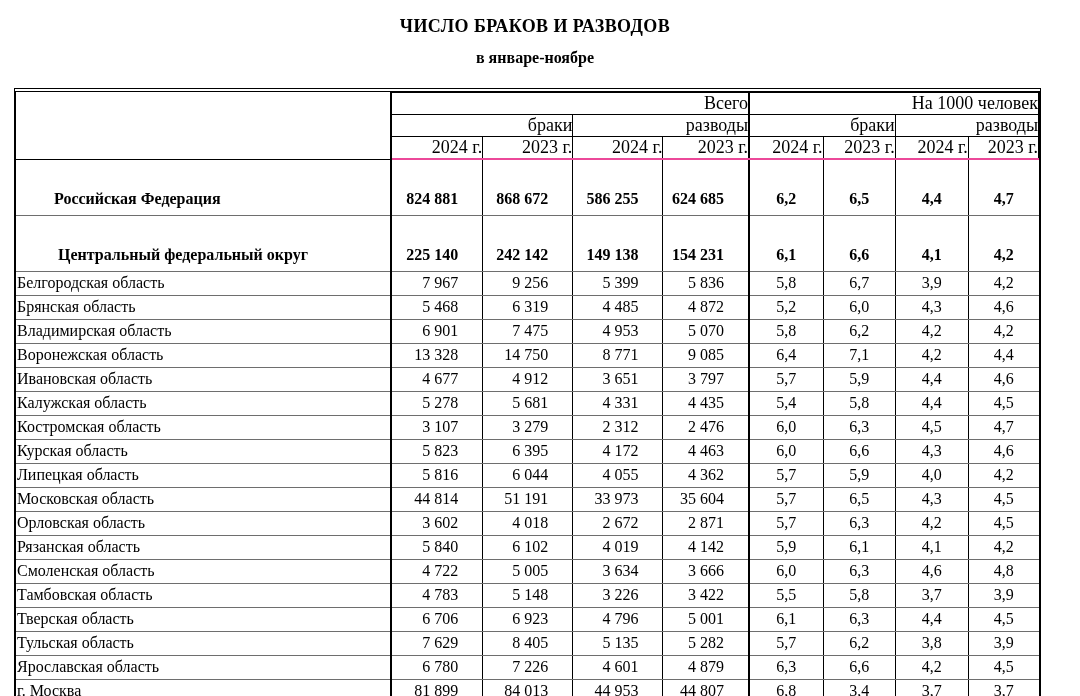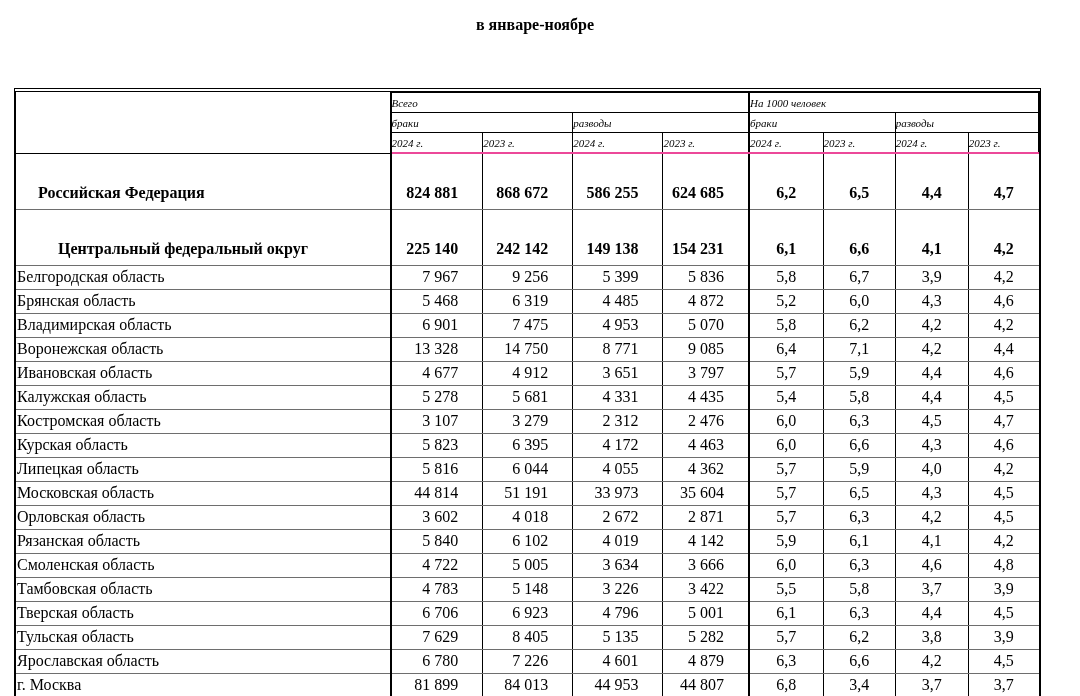--- a/index.html
+++ b/index.html
@@ -27,21 +27,21 @@
     text-align: center;
   }
   .title-line1 {
     font-size: 18px;
     font-weight: bold;
     letter-spacing: 0.4px;
   }
   .title-line2 {
     font-size: 16px;
     font-weight: bold;
-    margin-top: 0;
+    margin-top: 12px;
   }
   .table-wrap {
     position: absolute;
     left: 14px;
     top: 88px;
     width: 1023px;
     border-top: 4px double #000;
     border-left: 2px solid #000;
     border-right: 2px solid #000;
   }
@@ -55,26 +55,25 @@
   col.c-a2 { width: 90px; }
   col.c-a3 { width: 90px; }
   col.c-a4 { width: 86px; }
   col.c-r1 { width: 74px; }
   col.c-r2 { width: 72px; }
   col.c-r3 { width: 73px; }
   col.c-r4 { width: 70px; }
 
   thead th {
     font-weight: normal;
-    font-style: italic;
-    font-size: 11px;
+    font-size: 18px;
     border: 1px solid #000;
     height: 19px;
     padding: 0;
-    text-align: left;
+    text-align: right;
     vertical-align: middle;
   }
   thead .corner {
     border-top: none;
     border-left: none;
     border-right: 2px solid #000;
   }
   thead .sect-start { border-left: 2px solid #000; }
   thead tr.years th { border-bottom: 2px solid #ec4899; }
 
@@ -106,20 +105,21 @@
     vertical-align: bottom;
     padding-bottom: 7px;
   }
 </style>
 </head>
 <body>
 
 <div class="page">
 
   <div class="title-block">
+    <div class="title-line1">ЧИСЛО БРАКОВ И РАЗВОДОВ</div>
     <div class="title-line2">в январе-ноябре</div>
   </div>
 
   <div class="table-wrap">
     <table>
       <colgroup>
         <col class="c-region">
           <col class="c-a1">
           <col class="c-a2">
           <col class="c-a3">
@@ -147,21 +147,21 @@
           <th>2024 г.</th>
           <th>2023 г.</th>
           <th class="sect-start">2024 г.</th>
           <th>2023 г.</th>
           <th>2024 г.</th>
           <th>2023 г.</th>
         </tr>
       </thead>
       <tbody>
           <tr class="major">
-            <td class="region" style="padding-left: 22px;">Российская Федерация</td>
+            <td class="region" style="padding-left: 38px;">Российская Федерация</td>
             <td class="val abs">824 881</td>
             <td class="val abs">868 672</td>
             <td class="val abs">586 255</td>
             <td class="val abs">624 685</td>
             <td class="val rate sect">6,2</td>
             <td class="val rate">6,5</td>
             <td class="val rate">4,4</td>
             <td class="val rate">4,7</td>
           </tr>
           <tr class="major">

